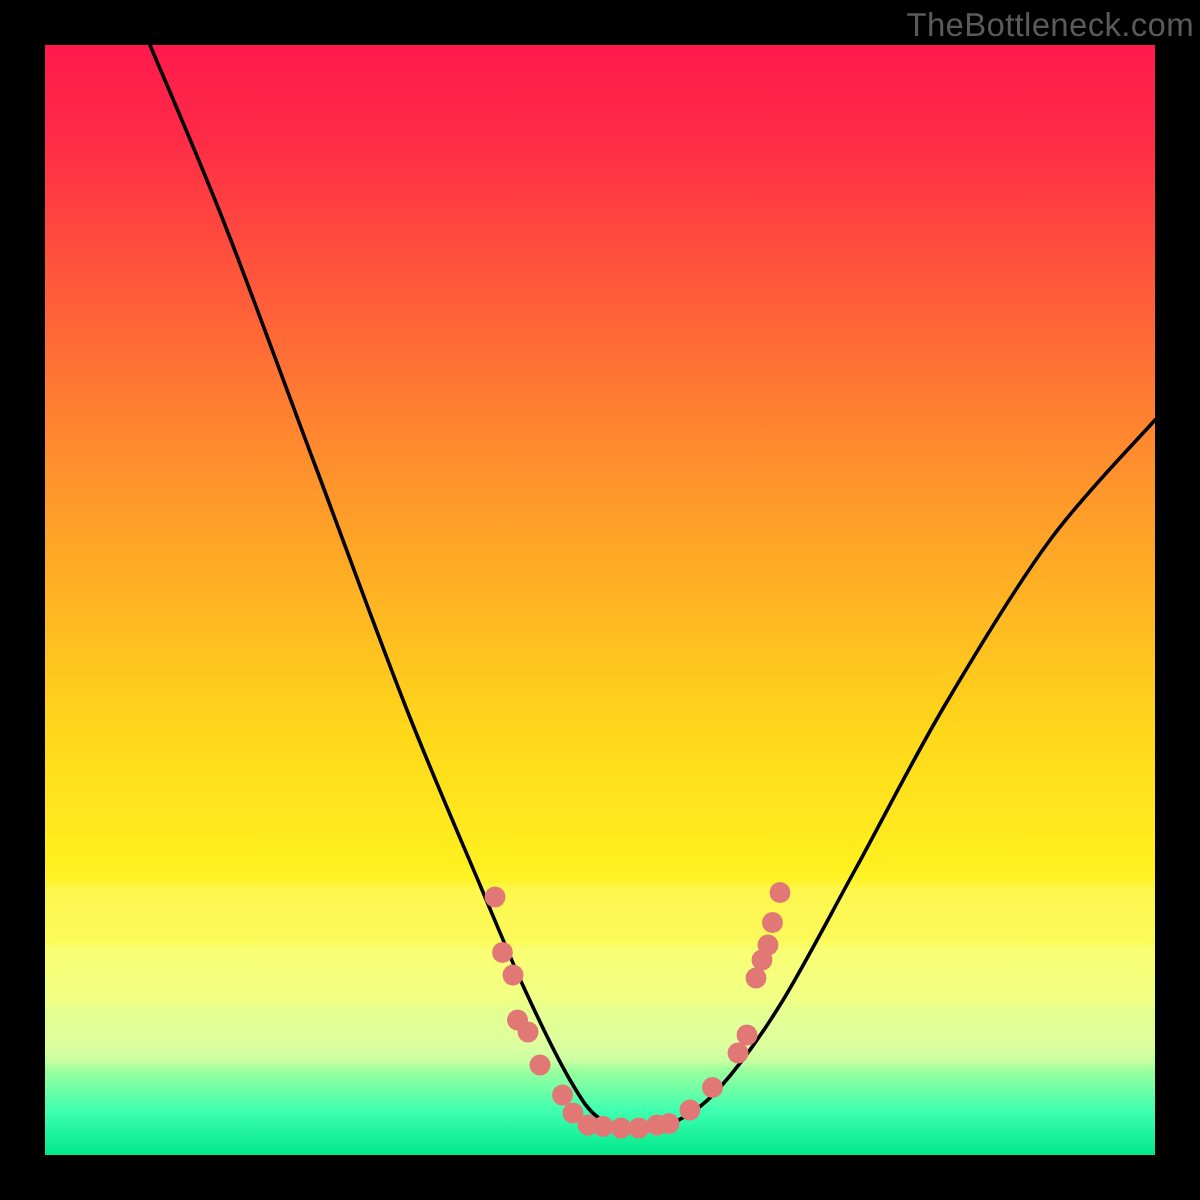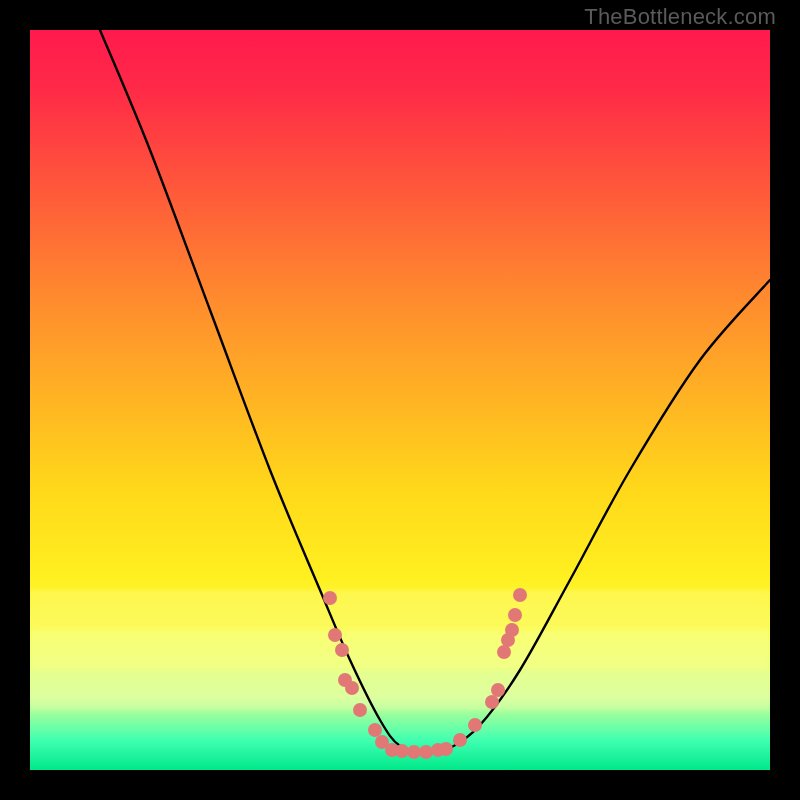--- a/index.html
+++ b/index.html
@@ -42,21 +42,21 @@
     height: 40px;
     filter: blur(2px);
     opacity: 0.55;
   }
   .soft-row.r1 { top: 560px; background: #fff96a; }
   .soft-row.r2 { top: 600px; background: #faff9a; opacity: 0.5; }
   .soft-row.r3 { top: 640px; background: #e6ffb0; opacity: 0.45; }
   .watermark {
     position: absolute;
     top: 4px;
-    right: 24px;
+    right: 4px;
     color: #5a5a5a;
     font-size: 22px;
     letter-spacing: 0.2px;
     font-weight: 500;
   }
   svg.curve {
     position: absolute;
     left: 0; top: 0;
     width: 740px;
     height: 740px;

